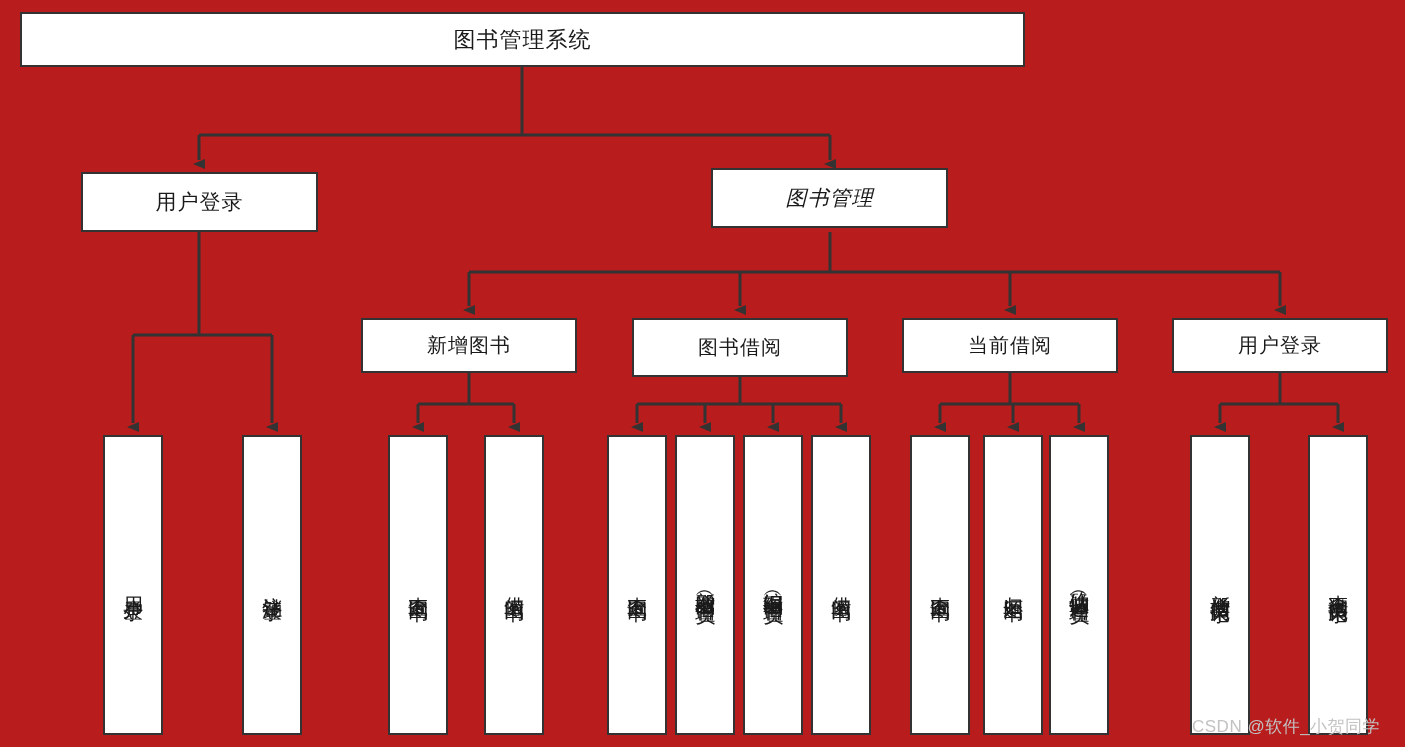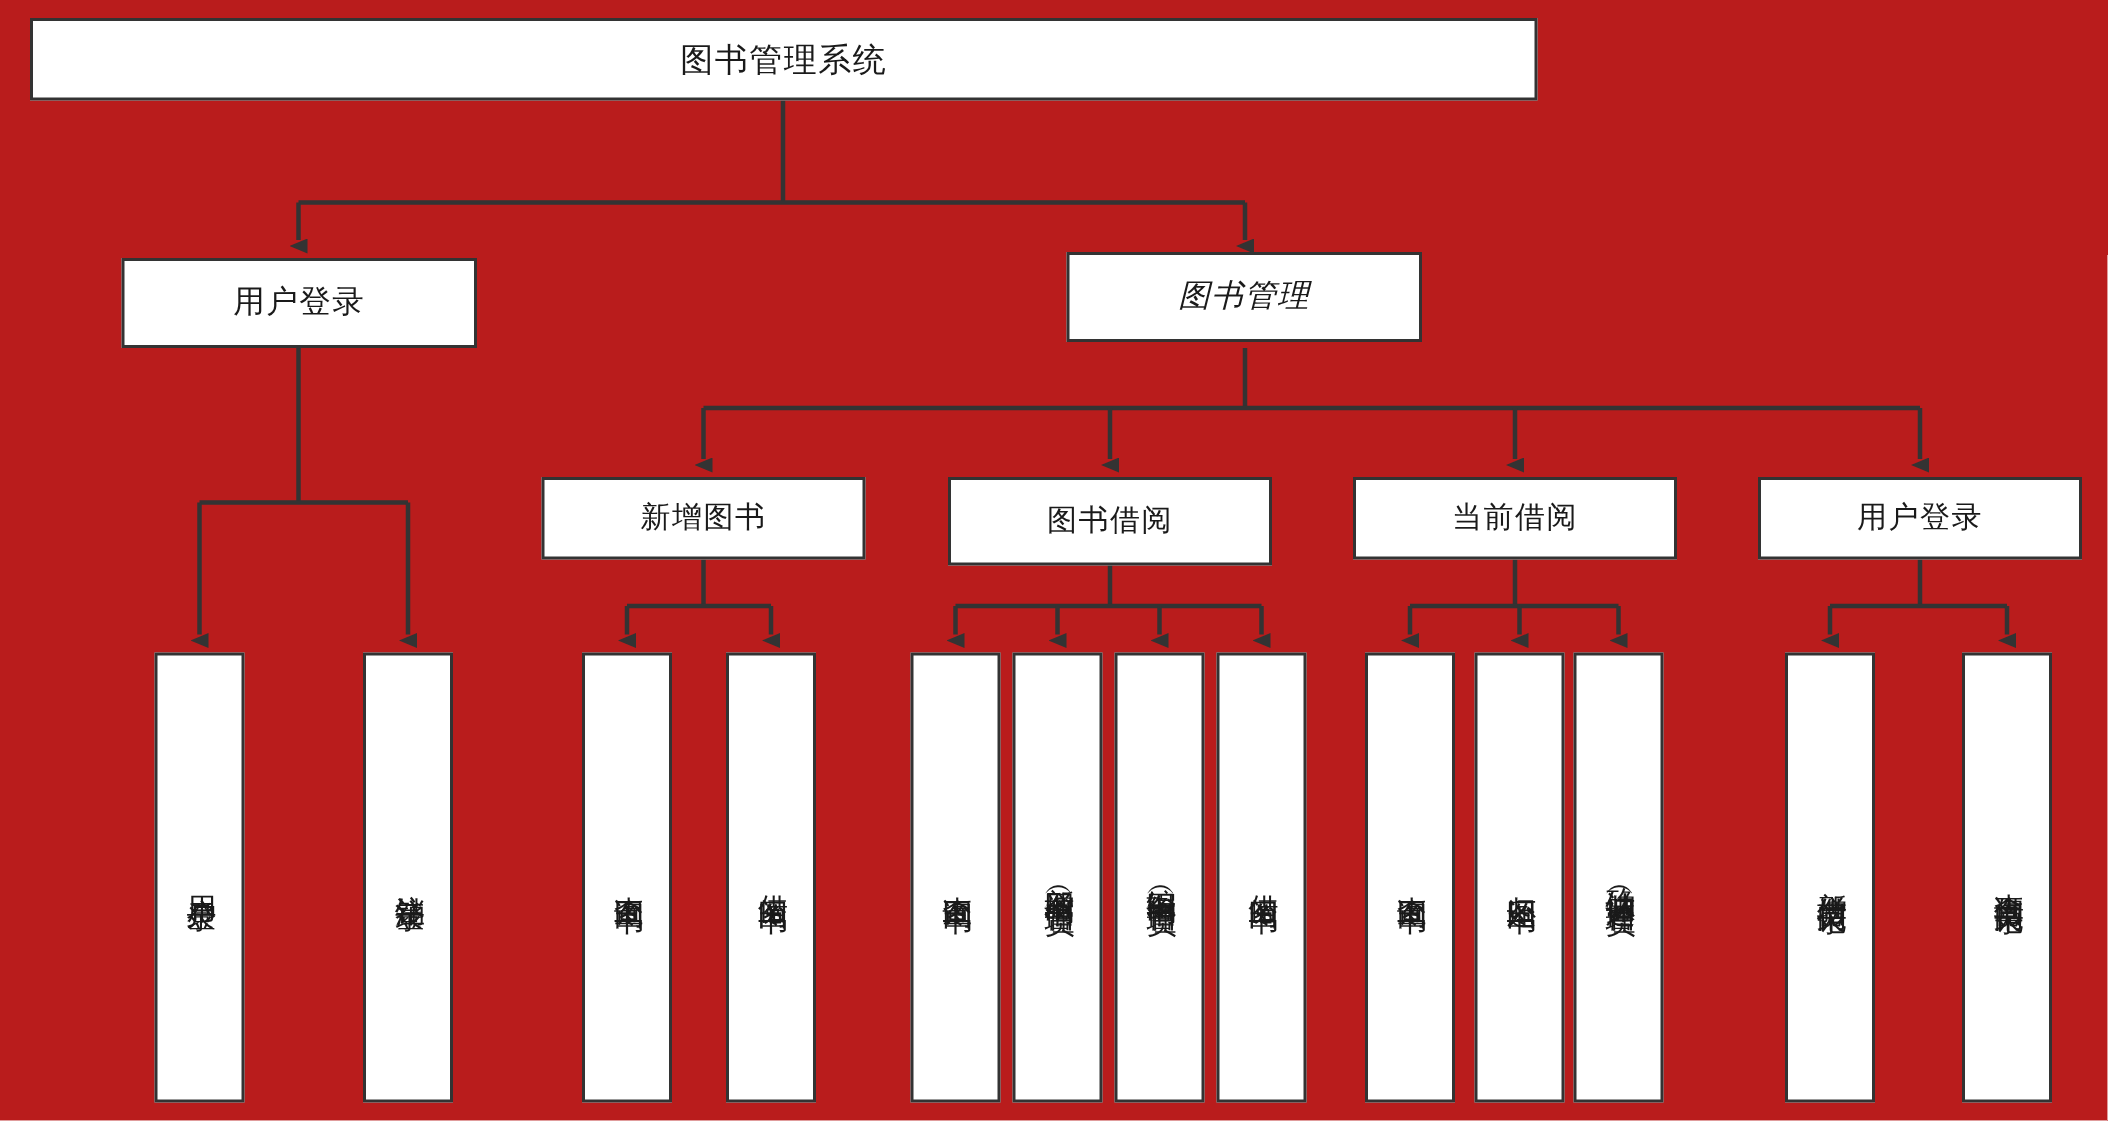--- a/index.html
+++ b/index.html
@@ -180,14 +180,15 @@
   <div class="node leaf" style="left:1049px; top:435px; width:60px; height:300px;">
     <span class="label">确认归还（管理员）</span>
   </div>
   <div class="node leaf" style="left:1190px; top:435px; width:60px; height:300px;">
     <span class="label">新增借阅记录</span>
   </div>
   <div class="node leaf" style="left:1308px; top:435px; width:60px; height:300px;">
     <span class="label">查询借阅记录</span>
   </div>
 
+  <div class="watermark" style="left:1192px; top:715px;">CSDN @软件_小贺同学</div>
 
 </div>
 
 </body></html>

